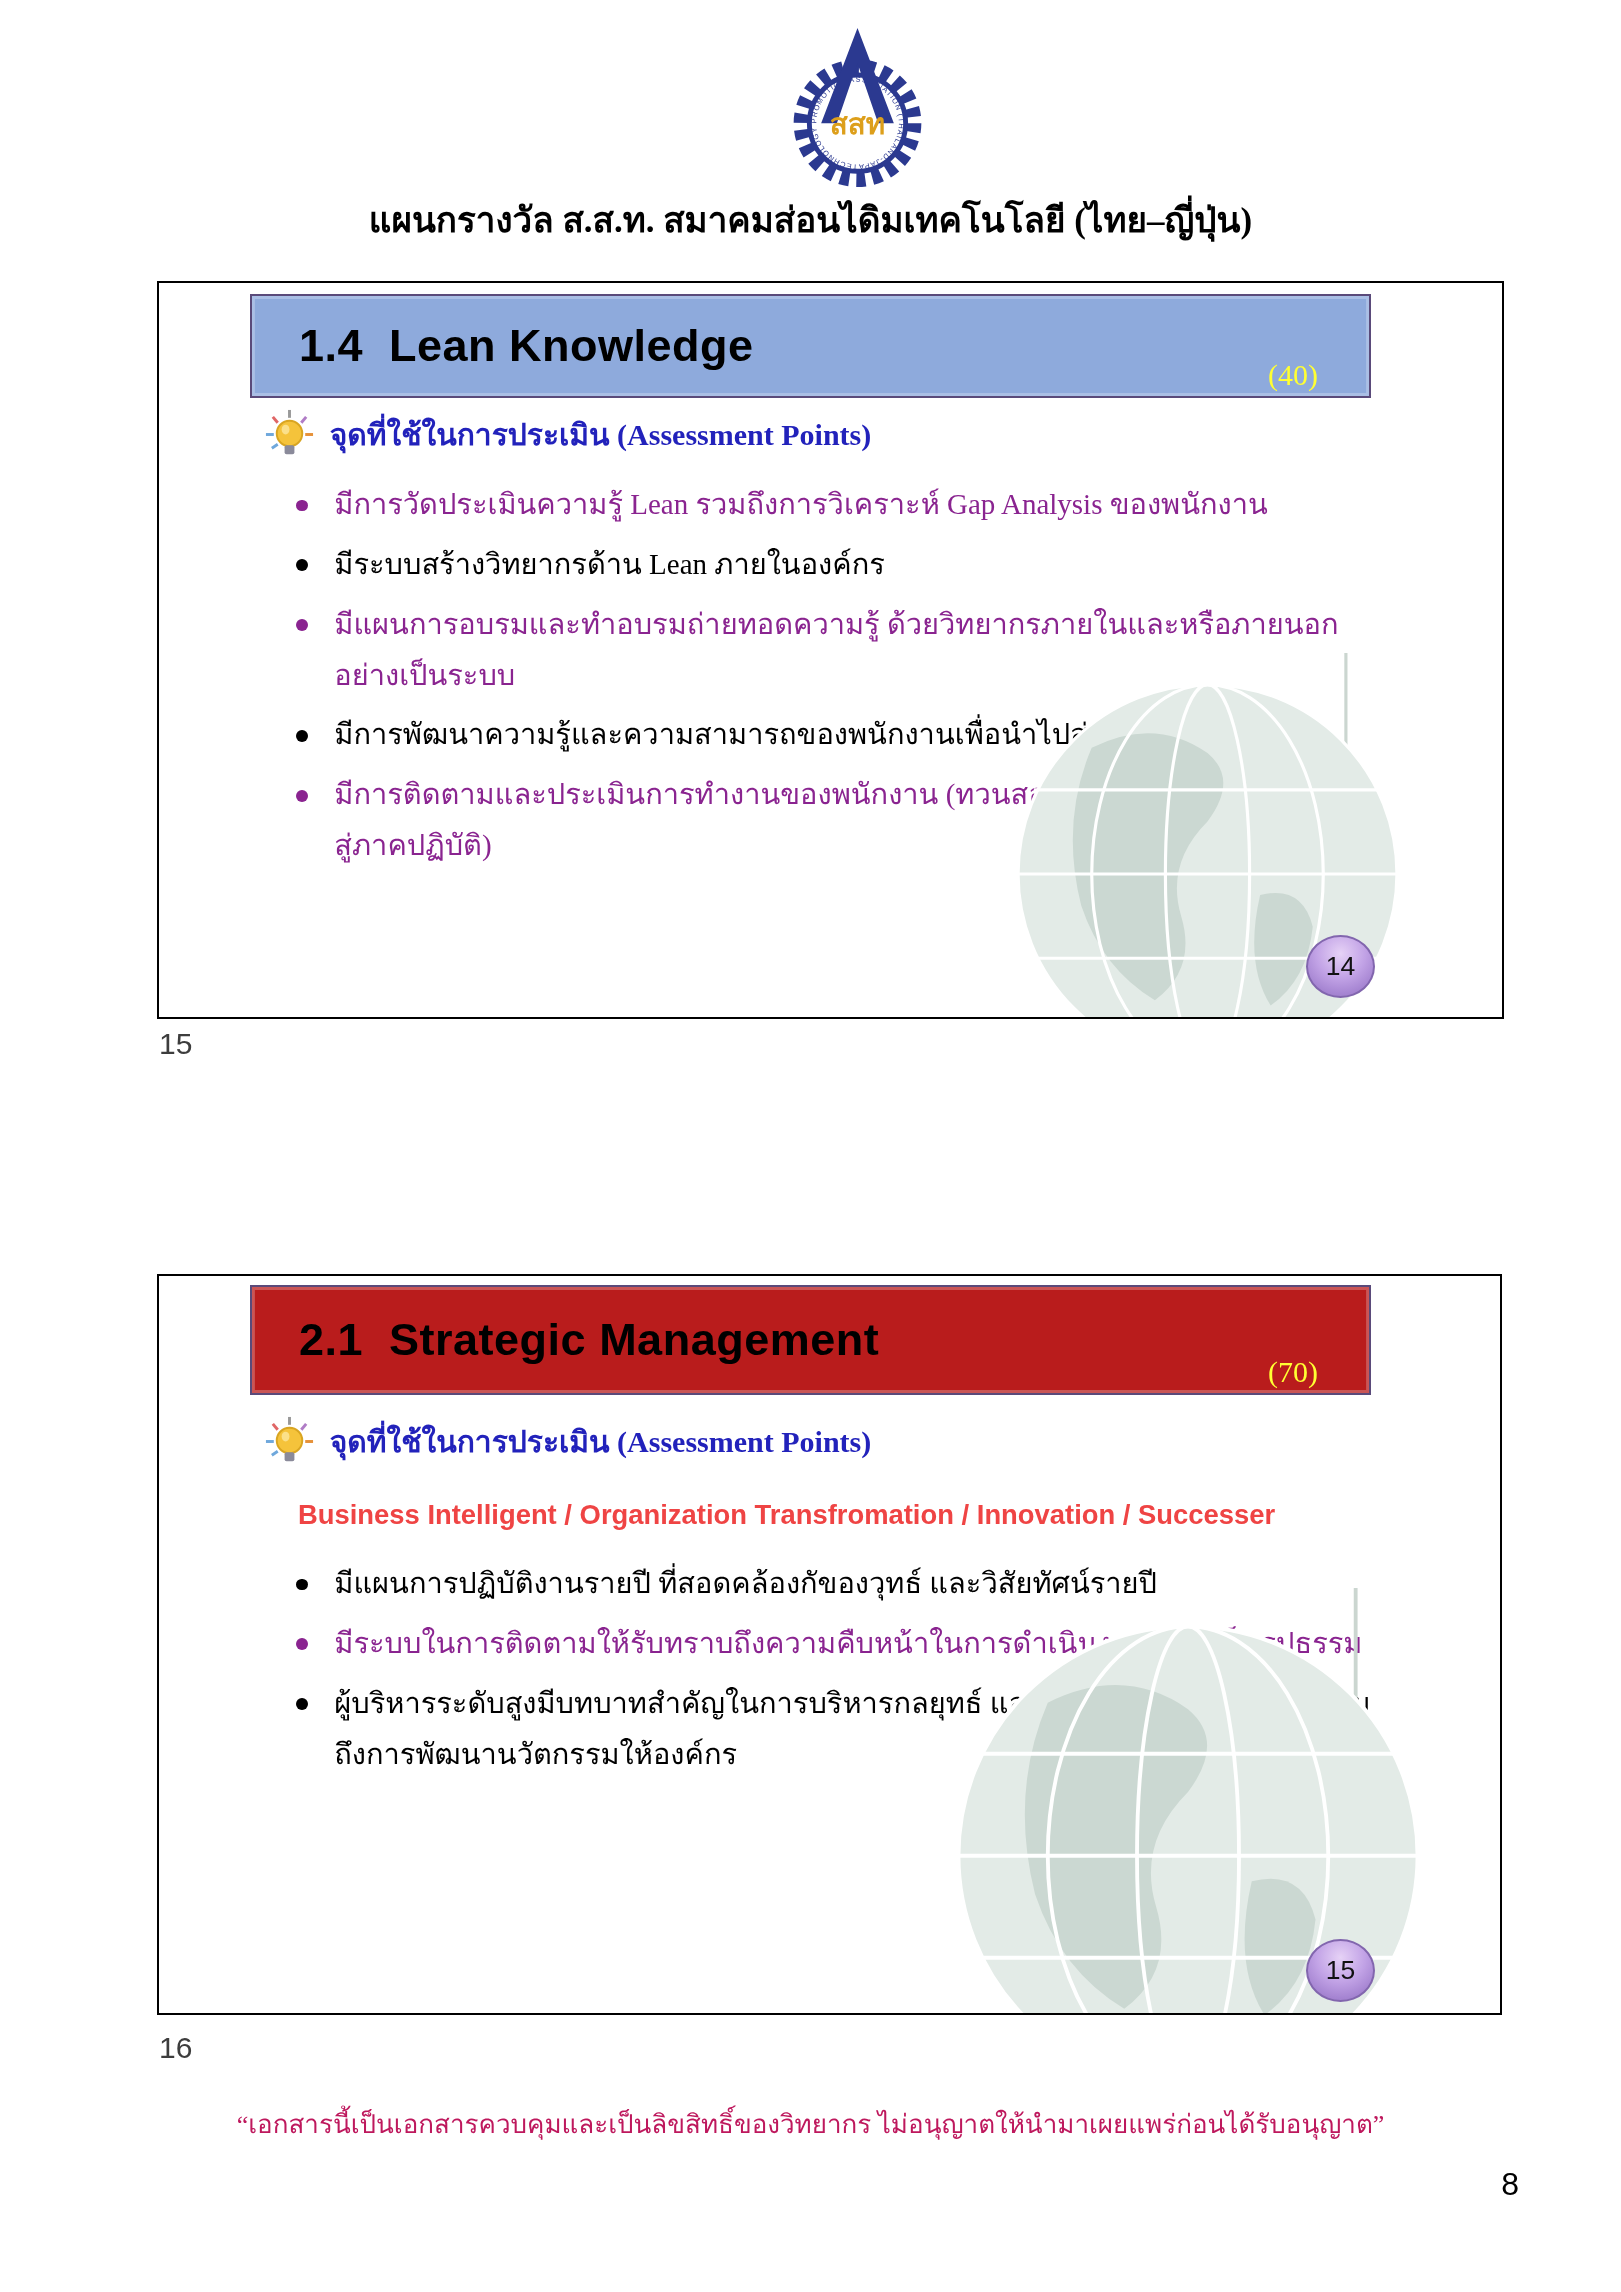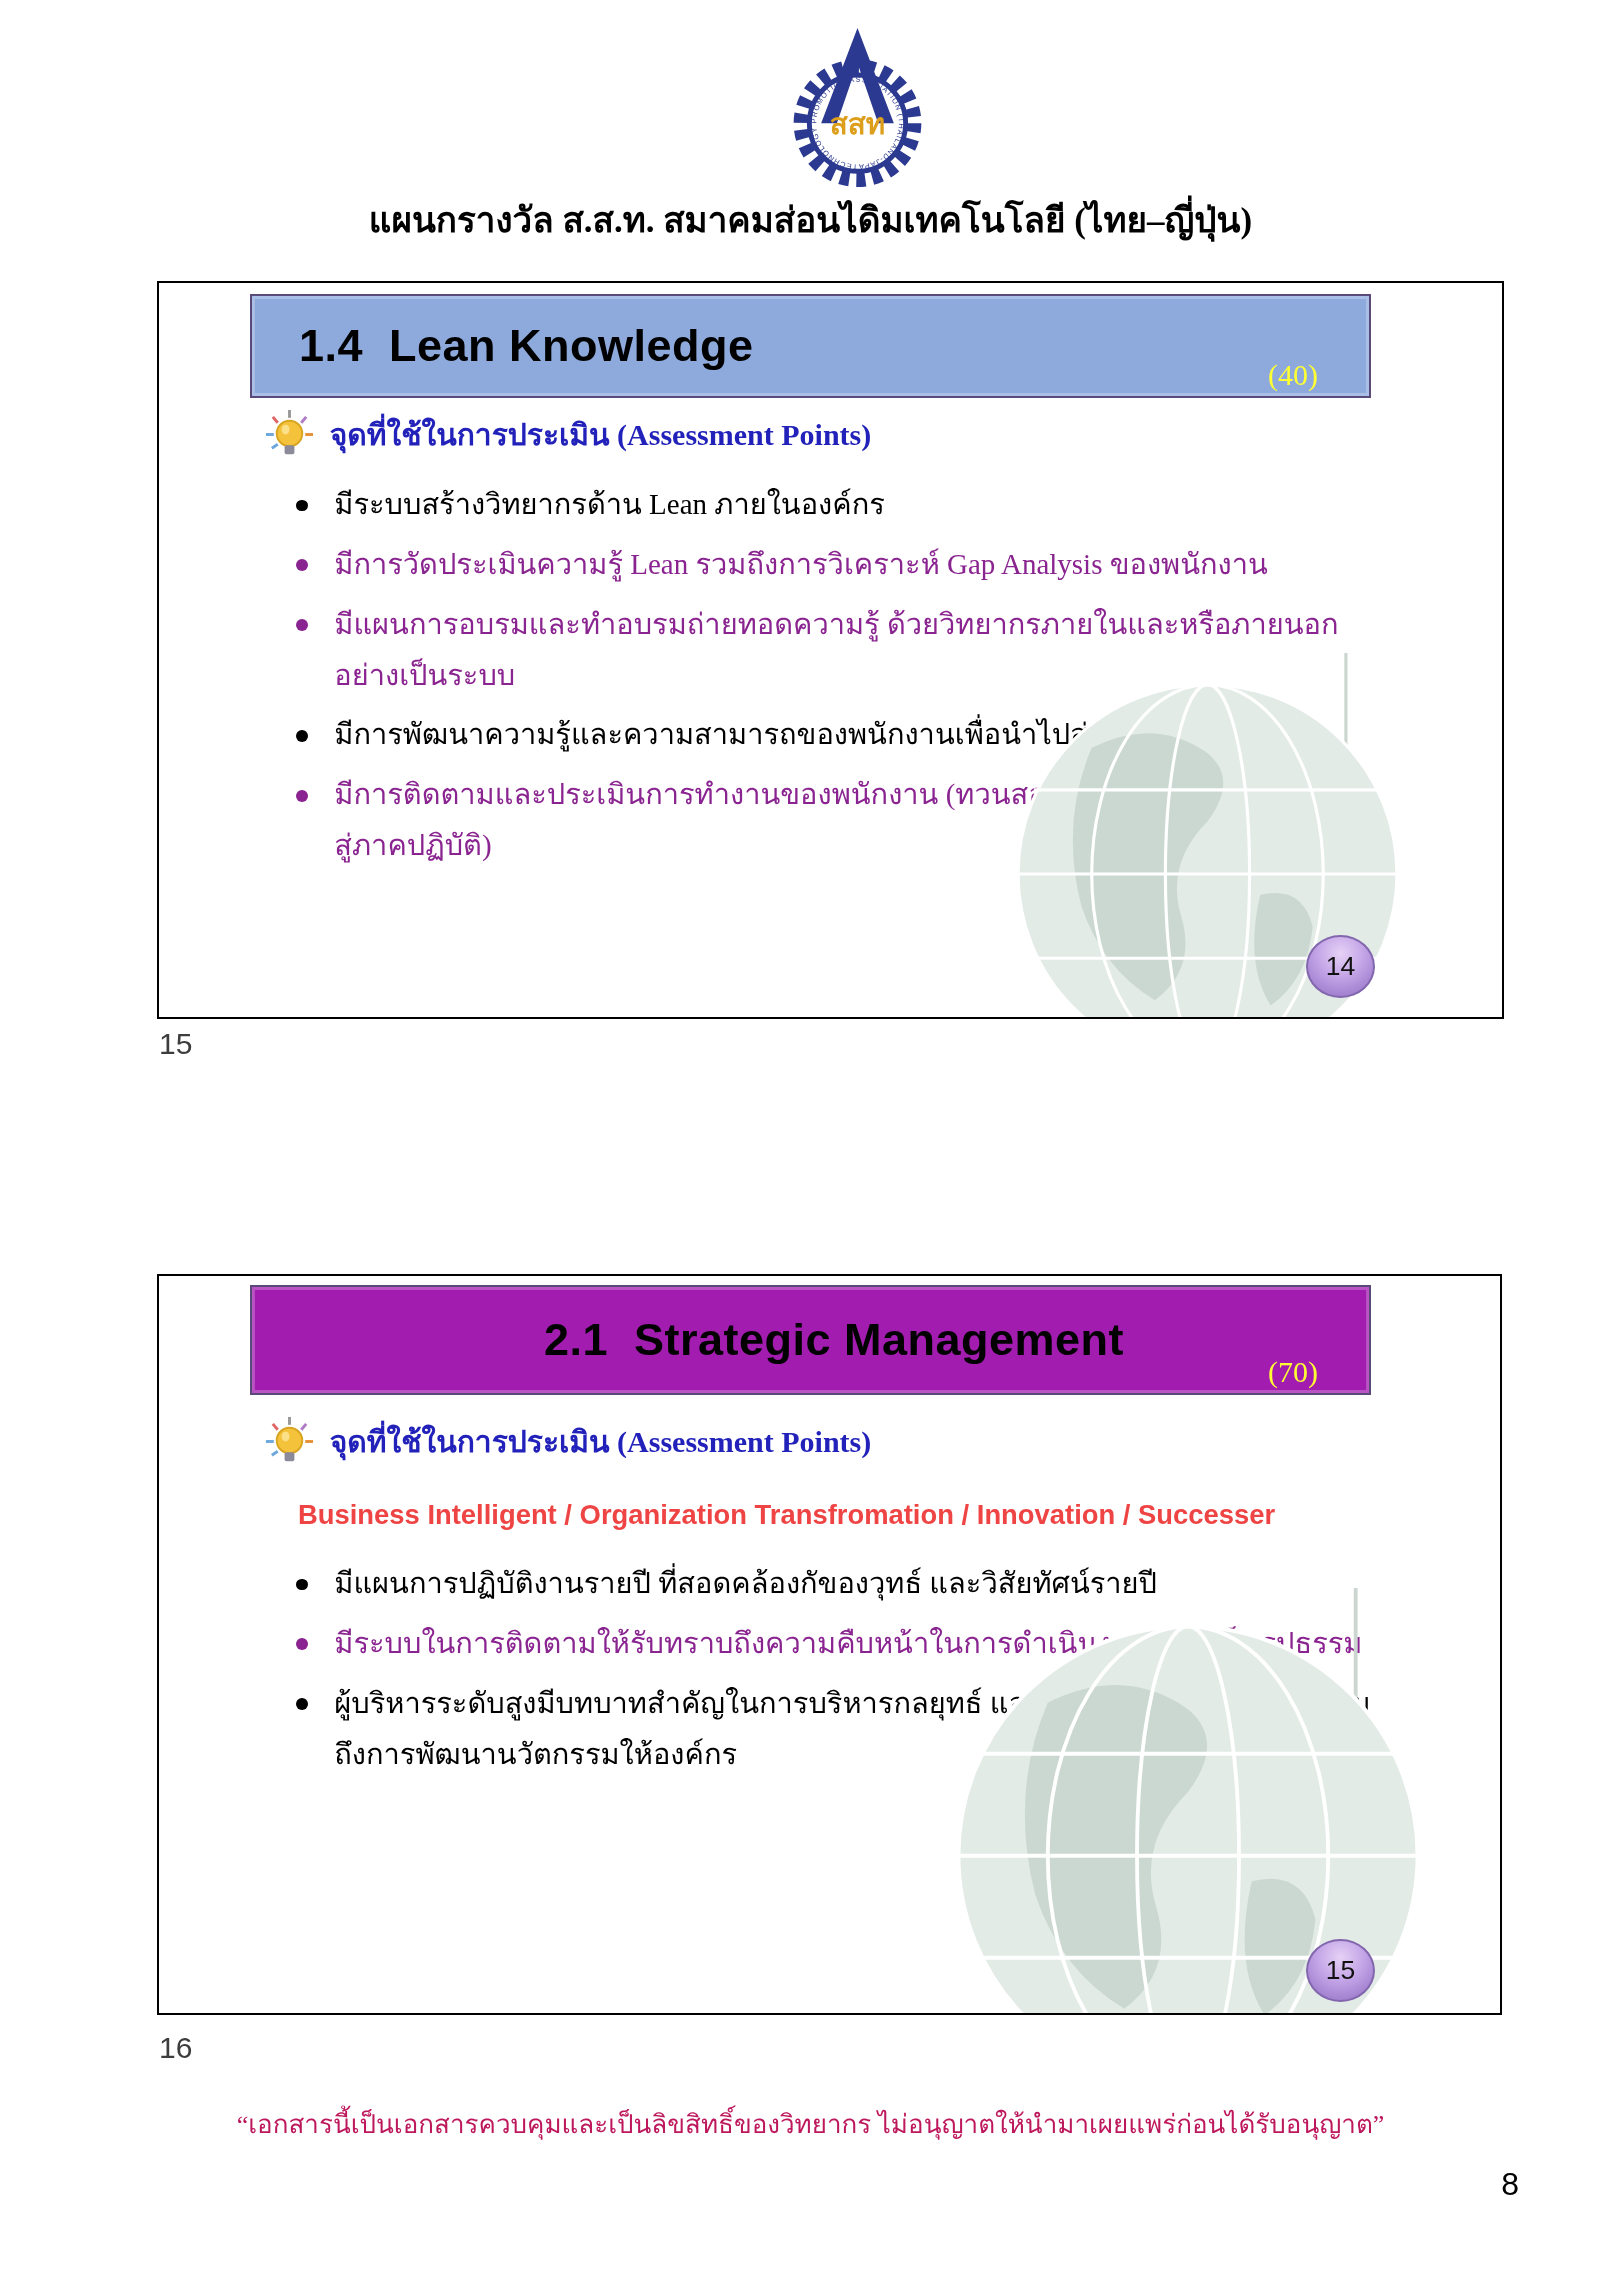--- a/index.html
+++ b/index.html
@@ -108,26 +108,26 @@
         <line x1="9" y1="41" x2="15" y2="37" stroke="#6FA8DC" stroke-width="3"></line>
         <circle cx="27" cy="26" r="13" fill="#F5C33B" stroke="#D9A521" stroke-width="2"></circle>
         <ellipse cx="23" cy="22" rx="4" ry="5" fill="#FBE08A"></ellipse>
         <rect x="22" y="38" width="10" height="9" rx="2" fill="#8A8A9A"></rect>
       </svg>
       <span class="assess-label" style="color: rgb(34, 34, 187);">จุดที่ใช้ในการประเมิน (Assessment Points)</span>
     </div>
 
     <div class="bullets">
       <div class="bullet">
+        <span class="dot" style="background-color: rgb(138, 36, 144);"></span>
+        <span class="btext" style="color: rgb(138, 36, 144);">มีการวัดประเมินความรู้ Lean รวมถึงการวิเคราะห์ Gap Analysis ของพนักงาน</span>
+      </div>
+      <div class="bullet">
         <span class="dot" style="background-color: rgb(0, 0, 0);"></span>
         <span class="btext" style="color: rgb(0, 0, 0);">มีระบบสร้างวิทยากรด้าน Lean ภายในองค์กร</span>
-      </div>
-      <div class="bullet">
-        <span class="dot" style="background-color: rgb(138, 36, 144);"></span>
-        <span class="btext" style="color: rgb(138, 36, 144);">มีการวัดประเมินความรู้ Lean รวมถึงการวิเคราะห์ Gap Analysis ของพนักงาน</span>
       </div>
       <div class="bullet">
         <span class="dot" style="background-color: rgb(138, 36, 144);"></span>
         <span class="btext" style="color: rgb(138, 36, 144);">มีแผนการอบรมและทำอบรมถ่ายทอดความรู้ ด้วยวิทยากรภายในและหรือภายนอกอย่างเป็นระบบ</span>
       </div>
       <div class="bullet">
         <span class="dot" style="background-color: rgb(0, 0, 0);"></span>
         <span class="btext" style="color: rgb(0, 0, 0);">มีการพัฒนาความรู้และความสามารถของพนักงานเพื่อนำไปสู่ Multi Skill</span>
       </div>
       <div class="bullet">
@@ -148,21 +148,21 @@
       <line x1="35" y1="130" x2="365" y2="130" stroke="#ffffff" stroke-width="3"></line>
       <line x1="35" y1="290" x2="365" y2="290" stroke="#ffffff" stroke-width="3"></line>
     </svg>
 
     <div class="badge">14</div>
   </div>
 
   <div class="page-label page-label-1">15</div>
 
   <div class="slide slide-2">
-    <div class="titlebar" style="background-color: #a21caf; justify-content: center;">
+    <div class="titlebar" style="background-color: #b91c1c;">
       <div class="title-text">2.1  Strategic Management</div>
       <div class="score" style="color: rgb(255, 255, 51);">(70)</div>
     </div>
 
     <div class="assess-row">
       <svg width="53" height="53" viewBox="0 0 54 54">
         <line x1="27" y1="2" x2="27" y2="10" stroke="#999" stroke-width="3"></line>
         <line x1="10" y1="9" x2="15" y2="15" stroke="#E06666" stroke-width="3"></line>
         <line x1="44" y1="9" x2="39" y2="15" stroke="#B07CC6" stroke-width="3"></line>
         <line x1="3" y1="27" x2="11" y2="27" stroke="#6FA8DC" stroke-width="3"></line>

